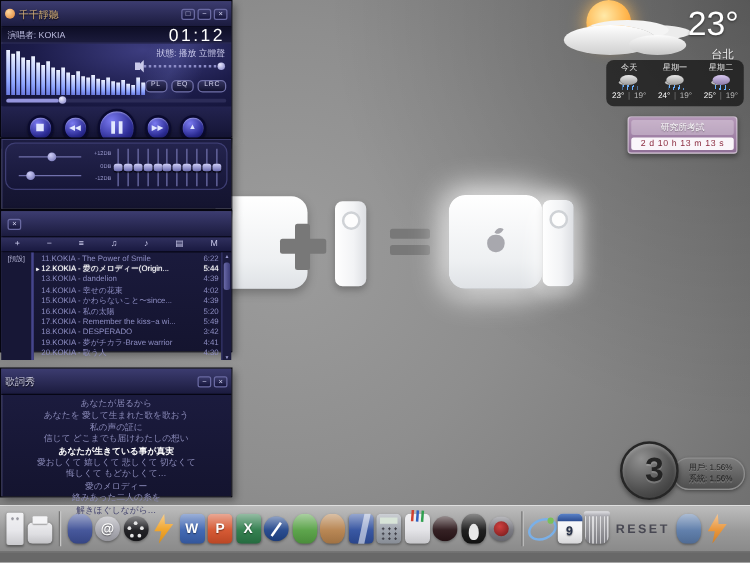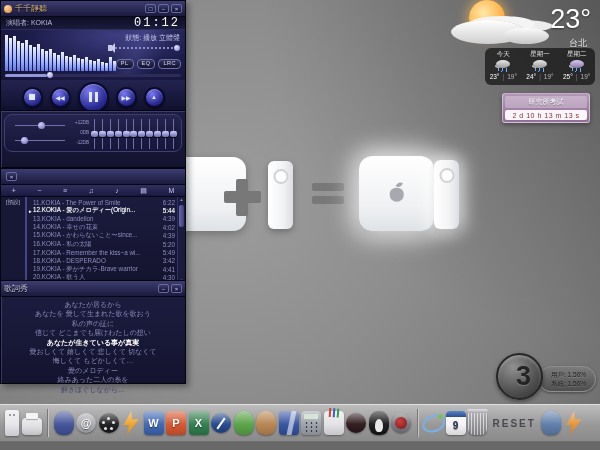--- a/index.html
+++ b/index.html
@@ -23,38 +23,38 @@
   .opbar { background:#787878; position:absolute; border-radius:2px; }
   .apple-logo { position:absolute; left:50%; top:50%; transform:translate(-52%,-45%);
           width:14px; height:14px; background:#a8a8ae; border-radius:46% 46% 48% 48%; }
   .apple-logo::before { content:''; position:absolute; top:-6px; left:7px; width:5px; height:6px;
           background:#a8a8ae; border-radius:80% 0 80% 0; transform:rotate(30deg); }
 
   
   .win { position:absolute; left:0; width:186px; z-index:5; border:1px solid #05050f;
          background:linear-gradient(#1d1d42,#14142f);
          box-shadow:inset 1px 1px 0 rgba(120,120,190,.35), 3px 3px 6px rgba(0,0,0,.35); }
-  .tbar { height:16px; display:flex; align-items:center; padding:3px 3px;
+  .tbar { height:21px; display:flex; align-items:center; padding:3px 3px;
           background:linear-gradient(#3c3c70,#1b1b3e); border-bottom:1px solid #060614; }
   .tbar .ticon { width:8px; height:8px; border-radius:50%;
           background:radial-gradient(circle at 35% 30%,#ffd9a0,#e08030); margin-right:3px; }
   .tbar .ttl { font-size:8px; color:#d8b27a; text-shadow:0 1px 1px #000; flex:1; white-space:nowrap; }
   .tbar .ttl.plain { color:#cfcfe4; }
   .wbtn { width:11px; height:9px; margin-left:2px; font-size:6px; line-height:8px; text-align:center;
           color:#d2d2ee; background:linear-gradient(#3a3a6a,#15153a); border:1px solid #6a6aa2;
           border-radius:2px; cursor:pointer; }
   .pillbtn { font-size:5.5px; color:#d8d8f2; letter-spacing:.5px; background:linear-gradient(#34345f,#121230);
           border:1px solid #7070a8; border-radius:4px; padding:1px 4px; margin-left:3px; line-height:5.5px; }
 
   
   #player { top:0; height:110px; }
   #infobar { height:13px; display:flex; align-items:center; justify-content:space-between;
              padding:0 5px; background:linear-gradient(#0e0e26,#1b1b3c); border-bottom:1px solid #2e2e5a; }
   #infobar .artist { font-size:7px; color:#bcbcde; }
-  #infobar .time { font-size:12px; color:#fff; letter-spacing:2px;font-family:Liberation Mono, monospace; }
+  #infobar .time { font-size:14px; color:#fff; letter-spacing:2px; }
   #display { position:relative; height:50px; overflow:hidden;
              background:radial-gradient(ellipse at 62% 10%, #3d3d80, #1c1c4a 55%, #141438 95%); }
   #display::before { content:''; position:absolute; left:40%; top:-30%; width:80%; height:120%;
              background:linear-gradient(115deg, transparent 30%, rgba(150,160,255,.14) 45%, transparent 60%); }
   #spectrum { position:absolute; left:4px; bottom:9px; width:112px; height:36px;
               display:flex; align-items:flex-end; gap:1px; }
   #spectrum .bar { width:3px; background:linear-gradient(#eef2ff,#8fa6ff 70%,#6a7ae0); }
   #status-text { position:absolute; right:5px; top:3px; font-size:7px; color:#c9c9ea; }
   #vol { position:absolute; right:5px; top:15px; width:72px; display:flex; align-items:center; }
   .spk { width:4px; height:6px; background:#c9c9ea; position:relative; margin-right:3px; }
@@ -109,21 +109,21 @@
   .trow.current { color:#ffffff; text-shadow:0 0 1px #aab; }
   .trow .mark { width:4px; color:#fff; font-size:5px; }
   #pl-scroll { width:8px; background:#1b1b3e; border-left:1px solid #34346a; position:relative;
              font-size:4px; color:#9a9ace; text-align:center; }
   #pl-scroll .up { position:absolute; top:0; left:0; right:0; }
   #pl-scroll .dn { position:absolute; bottom:0; left:0; right:0; }
   #pl-scroll .thumb { position:absolute; top:8px; left:1px; width:5px; height:22px; border-radius:2px;
              background:linear-gradient(90deg,#6a6aa8,#3c3c78); }
 
   
-  #lyr { top:280px; height:104px; }
+  #lyr { top:294px; height:104px; }
   #lyr-body { padding-top:3px; }
   #lyr-body p { text-align:center; font-size:7px; line-height:9.4px; color:#8a8ab8; white-space:nowrap; overflow:hidden; }
   #lyr-body p.current { color:#ffffff; font-weight:bold; }
   #lyr-body p.faint { color:#45456e; }
 
   
   #weather { position:absolute; right:3px; top:0; width:146px; height:88px; z-index:2; }
   .sun { position:absolute; left:18px; top:0px; width:36px; height:36px; border-radius:50%;
          background:radial-gradient(circle at 40% 35%,#ffe9a8,#ffb64e 55%,#f08a28);
          box-shadow:0 0 14px rgba(255,190,90,.9); }

